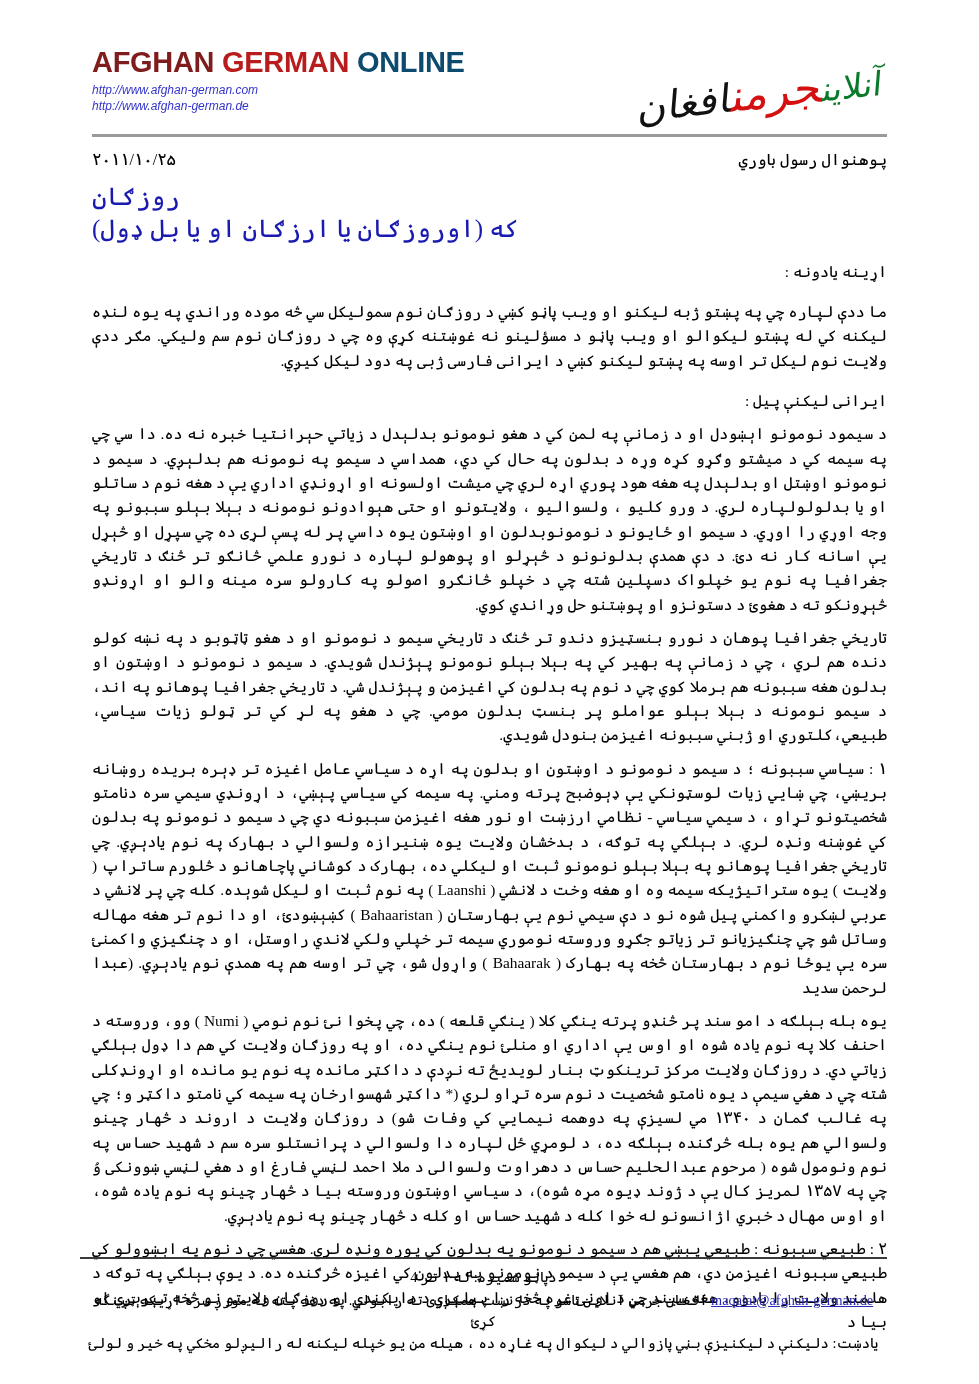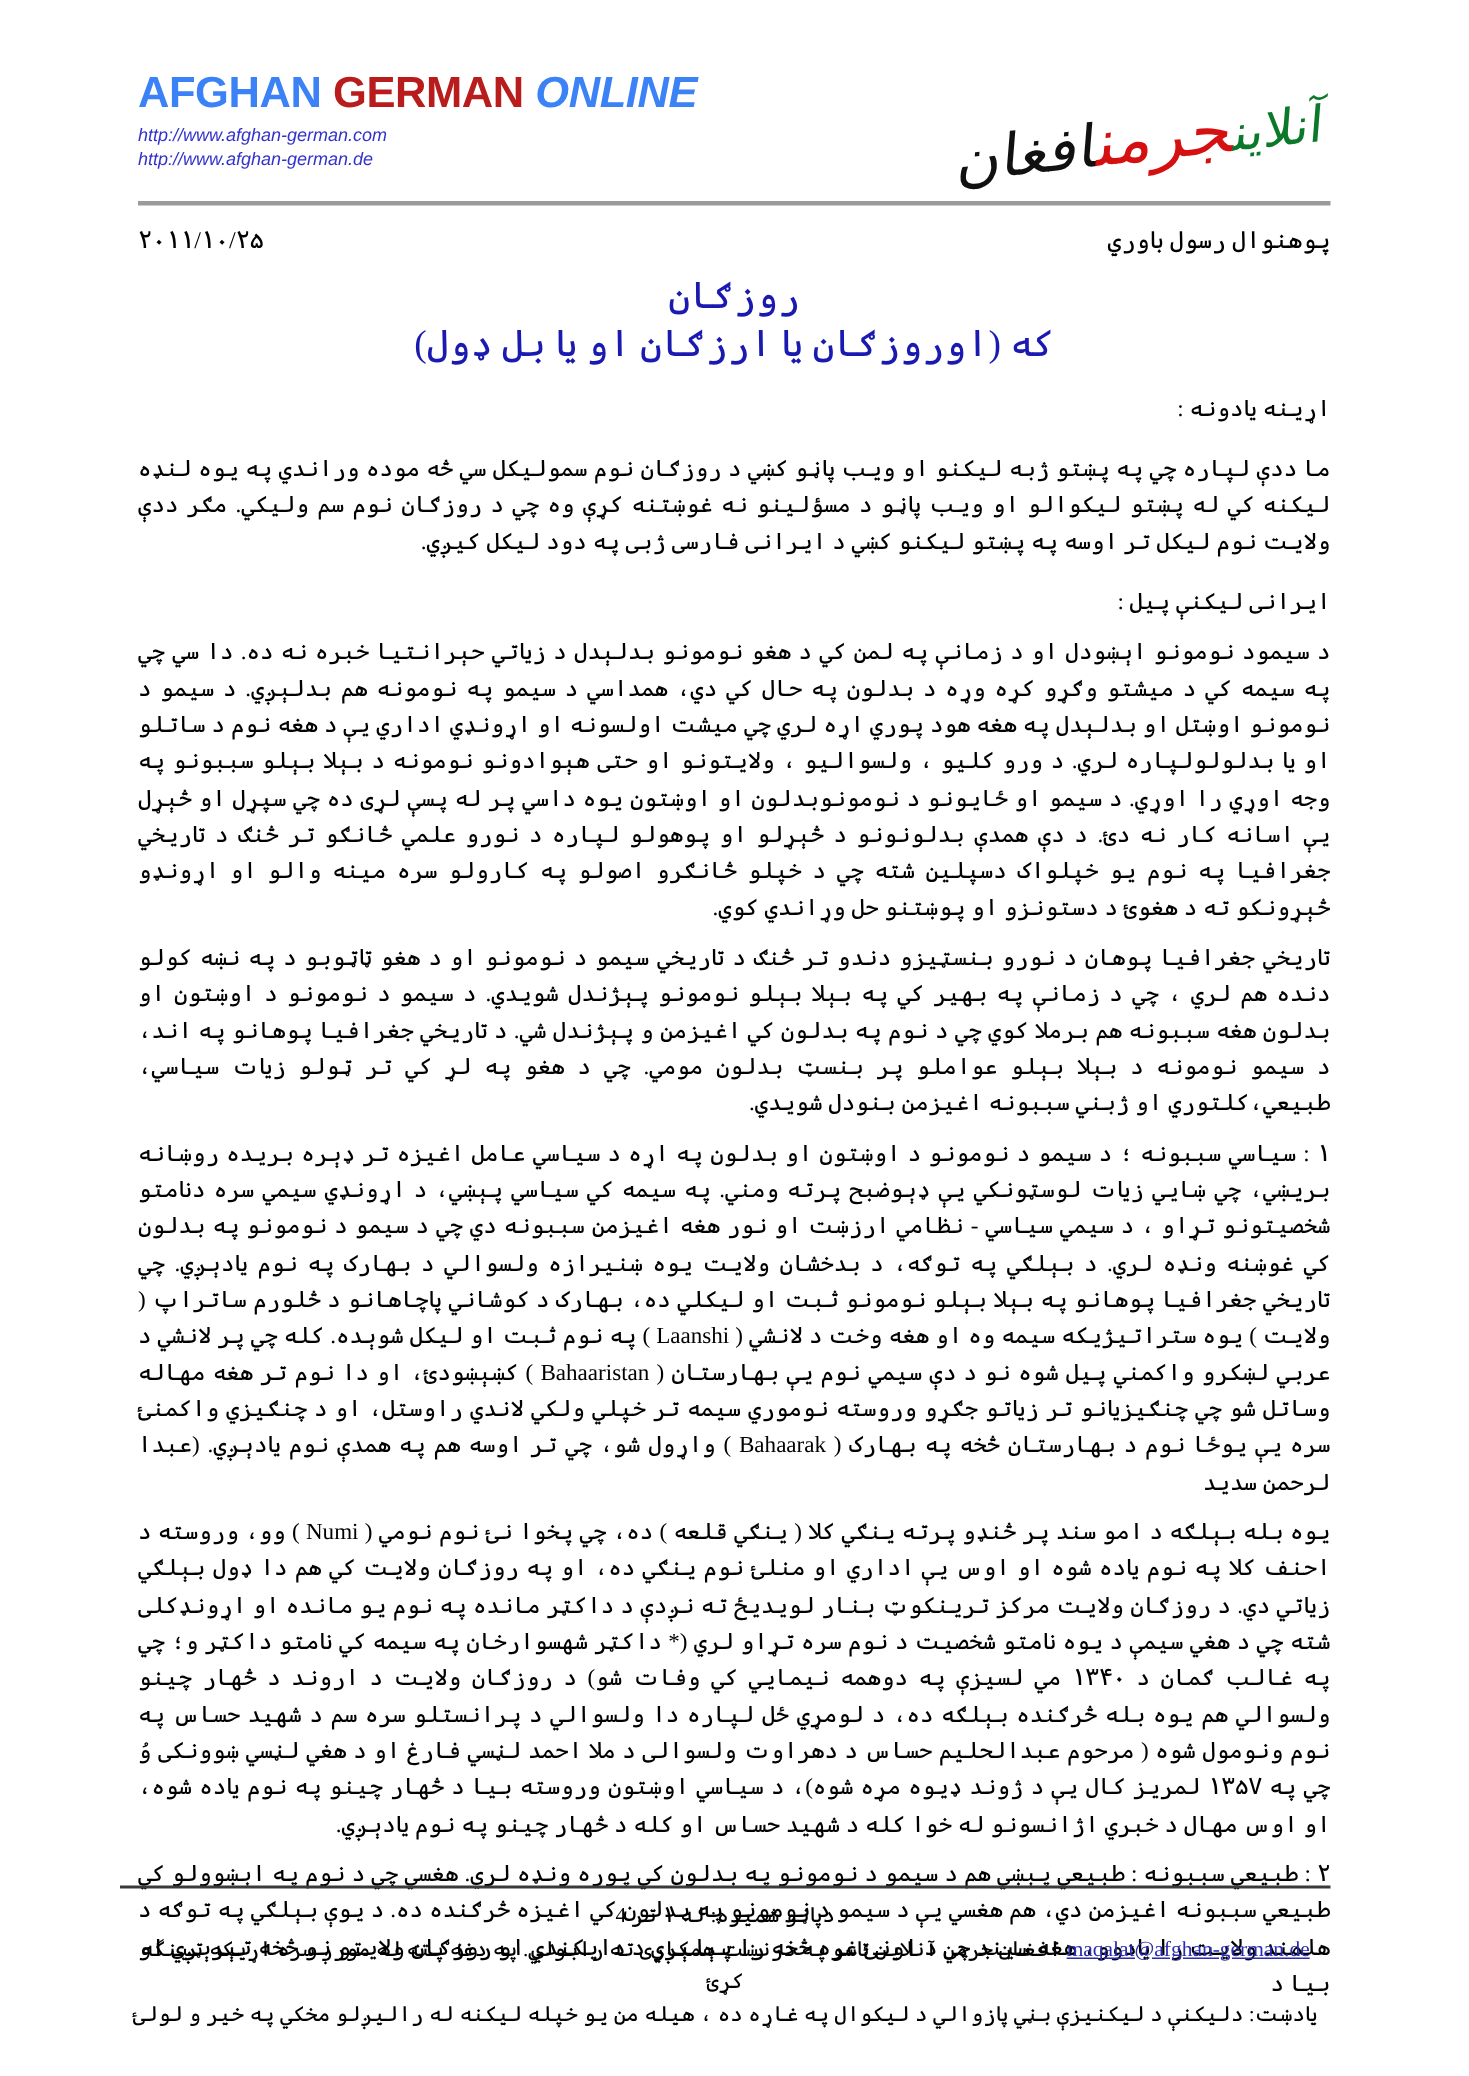--- a/index.html
+++ b/index.html
@@ -38,23 +38,23 @@
 
   .brand-title {
     font-family: "Liberation Sans", "DejaVu Sans", sans-serif;
     font-weight: bold;
     font-size: 29px;
     letter-spacing: -0.3px;
     line-height: 1.0;
     white-space: nowrap;
     margin: 0 0 6px 0;
   }
-  .brand-title .w1 { color: #3b82f6; }
+  .brand-title .w1 { color: #7f1d1d; }
   .brand-title .w2 { color: #b91c1c; }
-  .brand-title .w3 { color: #3b82f6; font-style: italic; }
+  .brand-title .w3 { color: #0c4a6e; }
 
   .brand-url {
     font-family: "Liberation Sans", "DejaVu Sans", sans-serif;
     font-size: 12px;
     color: #3333cc;
     line-height: 1.30;
     white-space: nowrap;
     font-style: italic;
   }
 
@@ -104,21 +104,21 @@
     font-family: "Liberation Serif", "DejaVu Serif", serif;
     letter-spacing: 0.3px;
   }
   .byline .author {
     direction: rtl;
     font-family: "Liberation Serif", "DejaVu Serif", serif;
   }
 
   
   .title-block {
-    text-align: center;
+    text-align: left;
     margin-top: 14px;
     color: #1a1ab0;
   }
   .doc-title {
     font-size: 25px;
     font-weight: normal;
     line-height: 1.15;
     margin: 0;
     color: #1a1ab0;
   }

